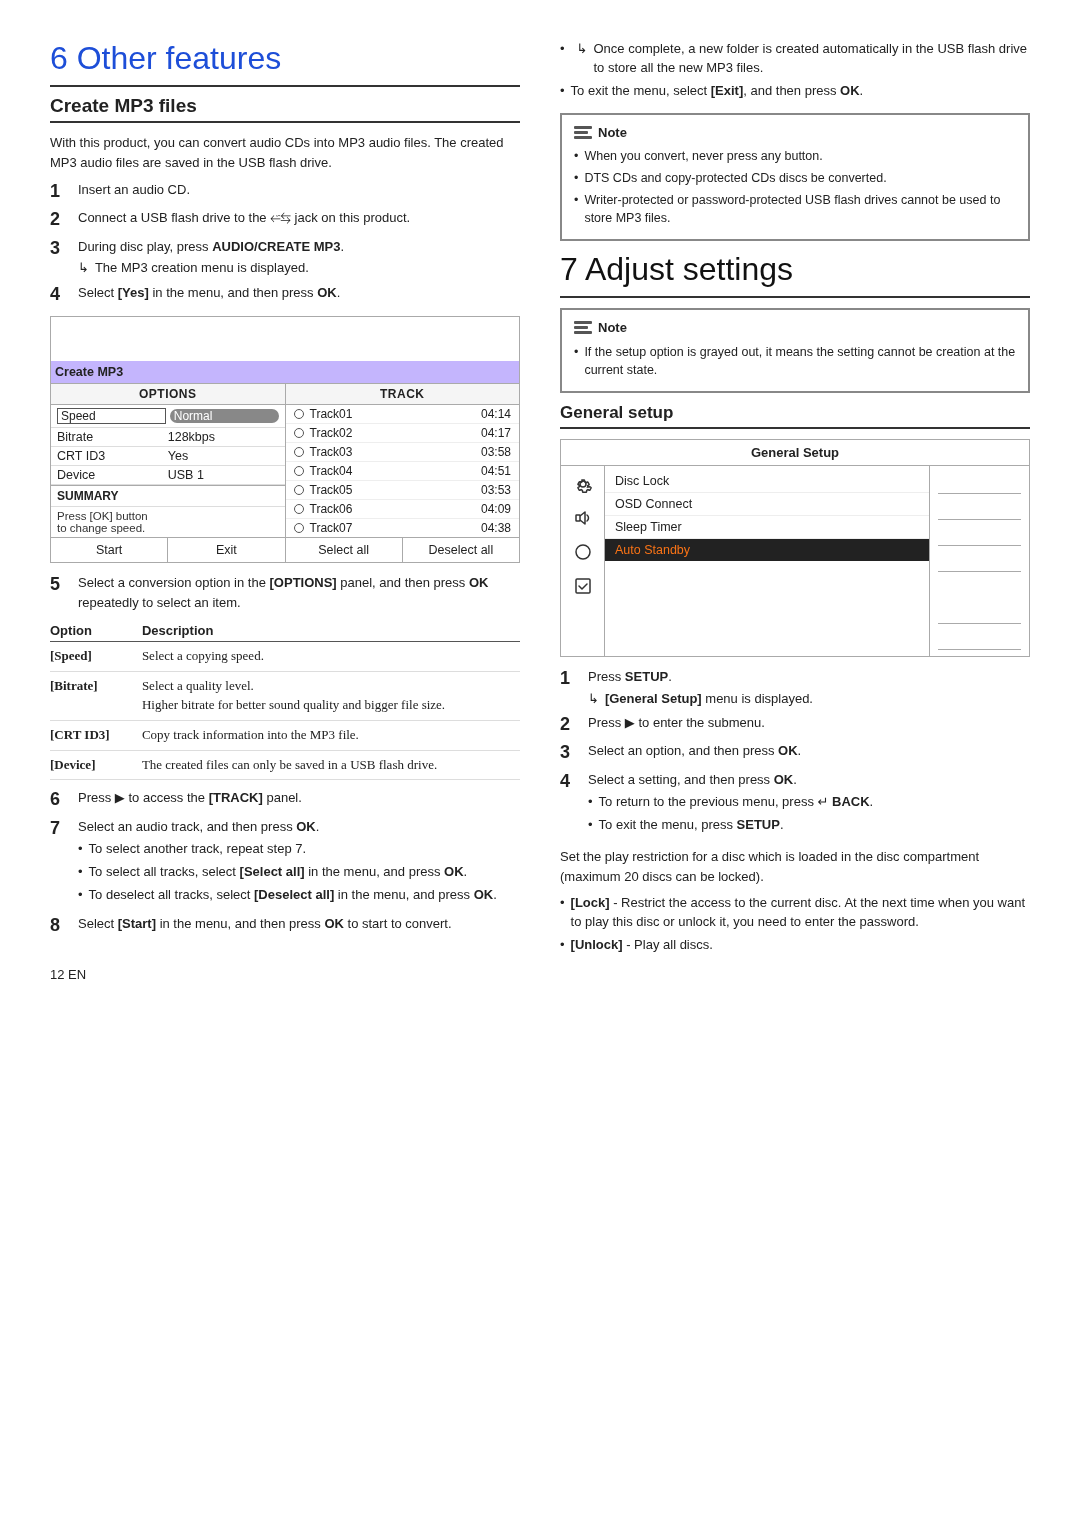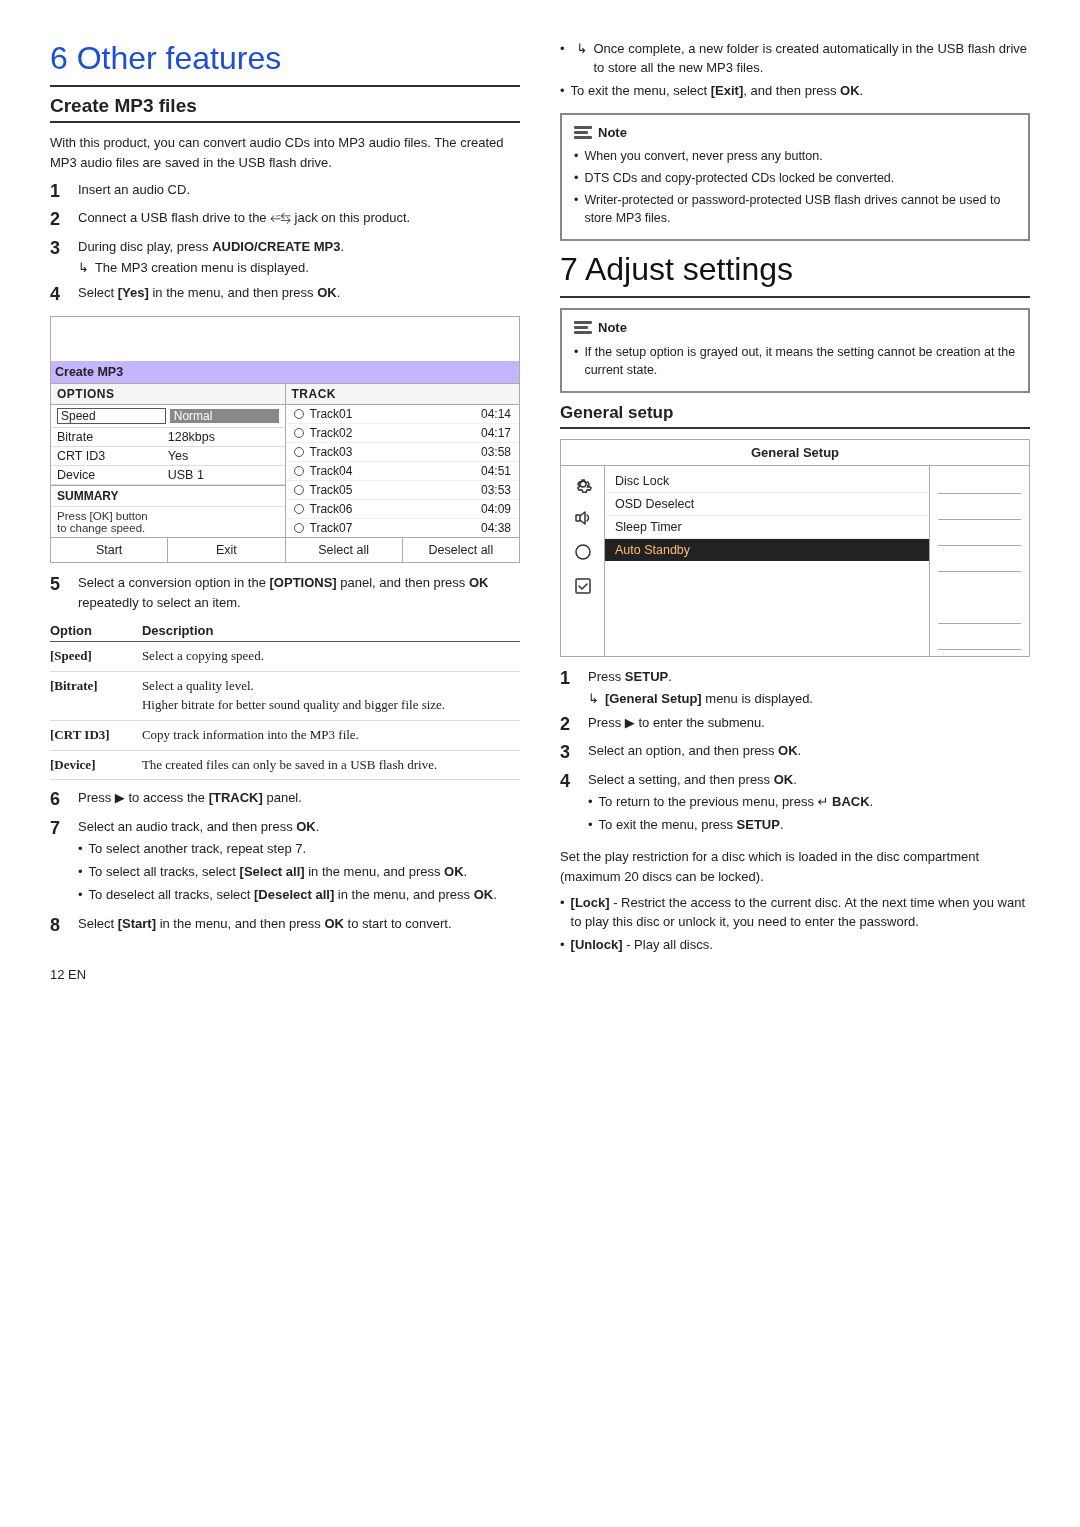--- a/index.html
+++ b/index.html
@@ -101,36 +101,36 @@
       display: flex;
     }
     .mp3-options-col {
       flex: 1;
       border-right: 1.5px solid #aaa;
     }
     .mp3-track-col {
       flex: 1;
     }
     .col-header {
-      text-align: left;
+      text-align: center;
       font-weight: bold;
       border-bottom: 1px solid #aaa;
       padding: 3px 6px;
       background: #f5f5f5;
       font-size: 12px;
       letter-spacing: 0.5px;
     }
     .options-row {
       display: flex;
       border-bottom: 1px solid #ddd;
       padding: 2px 6px;
     }
     .options-row:last-child { border-bottom: none; }
     .options-label { flex: 1; }
-    .options-value { flex: 1; }
+    .options-value { flex: 1; border-radius: 7px; }
     .speed-row .options-label {
       border: 1.5px solid #555;
       padding: 0 3px;
       display: inline-block;
       font-size: 12px;
     }
     .speed-row .options-value {
       background: #888;
       color: #fff;
       padding: 0 4px;
@@ -292,21 +292,21 @@
       padding: 4px 0;
     }
     .setup-menu-item {
       padding: 4px 10px;
       font-size: 12.5px;
       border-bottom: 1px solid #eee;
     }
     .setup-menu-item:last-child { border-bottom: none; }
     .setup-menu-item.active {
       background: #222;
-      color: #fdba74;
+      color: #f97316;
     }
     .setup-right-col {
       width: 100px;
       border-left: 1px solid #aaa;
       padding: 4px 8px;
     }
     
     .bullet-list {
       list-style: none;
       padding: 0;
@@ -533,21 +533,21 @@
           <span></span>
           <span></span>
         </div>
         <span>Note</span>
       </div>
       <ul class="note-list">
         <li>
             <span>When you convert, never press any button.</span>
           </li>
         <li>
-            <span>DTS CDs and copy-protected CDs locked be converted.</span>
+            <span>DTS CDs and copy-protected CDs discs be converted.</span>
           </li>
         <li>
             <span>Writer-protected or password-protected USB flash drives cannot be used to store MP3 files.</span>
           </li>
       </ul>
     </div>
 
     <h1 class="chapter7-title">7  Adjust settings</h1>
     <hr class="section-divider">
 
@@ -595,21 +595,21 @@
           <div class="setup-icon-item">
             <svg width="22" height="22" viewBox="0 0 22 22" fill="none" xmlns="http://www.w3.org/2000/svg">
               <rect x="4" y="4" width="14" height="14" rx="1" stroke="#333" stroke-width="1.5"></rect>
               <path d="M7 11l3 3 5-5" stroke="#333" stroke-width="1.5" stroke-linecap="round" stroke-linejoin="round"></path>
             </svg>
           </div>
         </div>
 
         <div class="setup-menu-col">
           <div class="setup-menu-item">Disc Lock</div>
-          <div class="setup-menu-item">OSD Deselect</div>
+          <div class="setup-menu-item">OSD Connect</div>
           <div class="setup-menu-item">Sleep Timer</div>
           <div class="setup-menu-item active">Auto Standby</div>
         </div>
 
         <div class="setup-right-col">
           <div style="border-bottom:1px solid #aaa; height:24px; margin-bottom:2px;"></div>
           <div style="border-bottom:1px solid #aaa; height:24px; margin-bottom:2px;"></div>
           <div style="border-bottom:1px solid #aaa; height:24px; margin-bottom:2px;"></div>
           <div style="border-bottom:1px solid #aaa; height:24px; margin-bottom:2px;"></div>
           <div style="height:24px; margin-bottom:2px;"></div>

